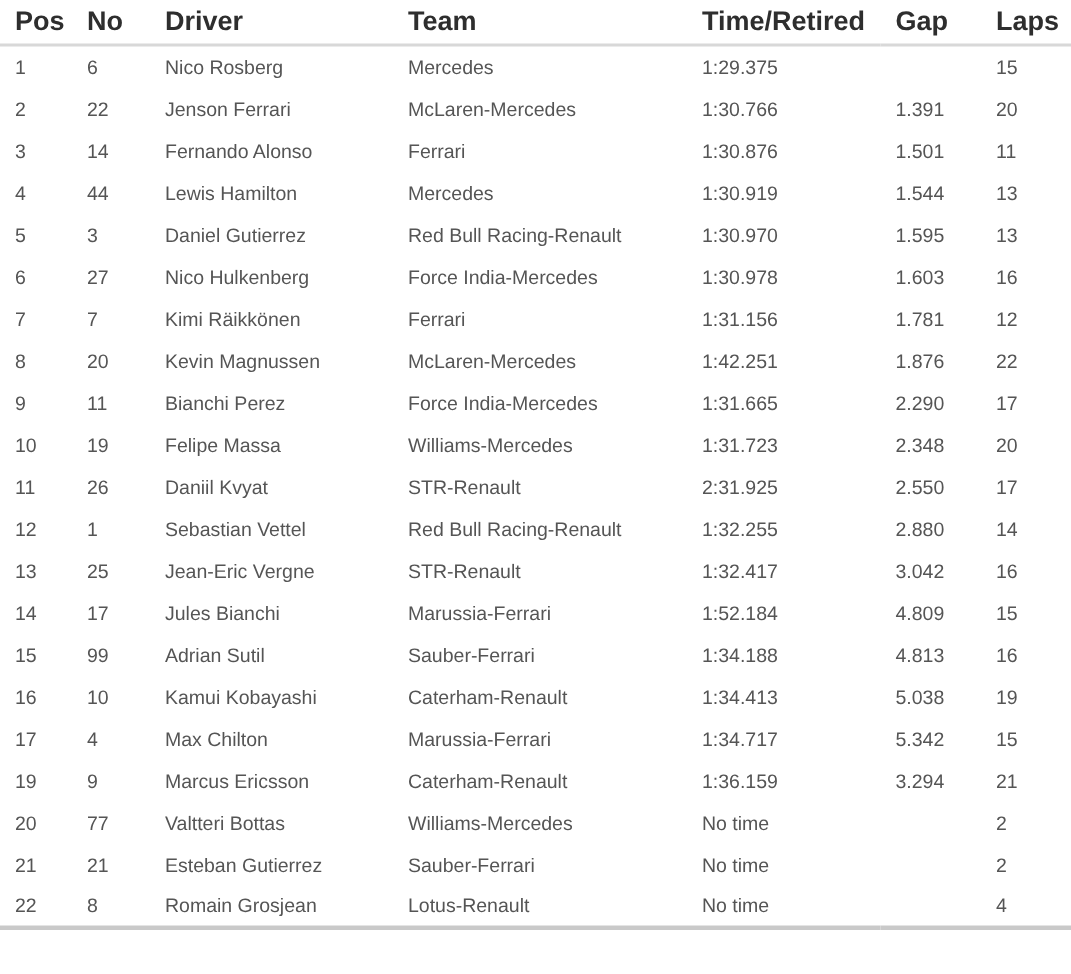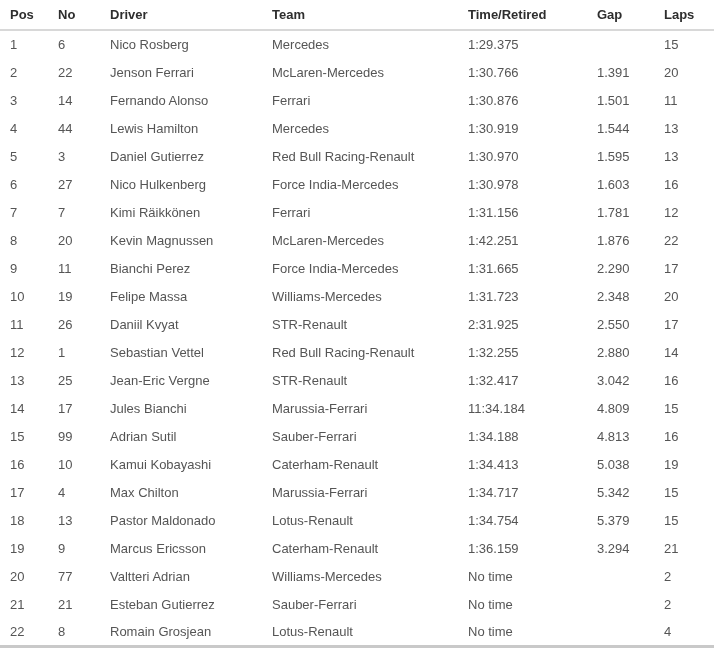--- a/index.html
+++ b/index.html
@@ -18,21 +18,21 @@
     border-collapse: collapse;
     table-layout: fixed;
     border-bottom: 3px solid #c9c9c9;
   }
   table.results th {
     box-sizing: border-box;
     height: 30px;
     padding: 0 0 0 10px;
     text-align: left;
     vertical-align: middle;
-    font-size: 13px;
+    font-size: 18px;
     font-weight: bold;
     color: #2e2e2e;
     border-bottom: 2px solid #d8d8d8;
     white-space: nowrap;
     overflow: hidden;
   }
   table.results td {
     box-sizing: border-box;
     height: 28px;
     padding: 0 0 0 10px;
@@ -186,21 +186,21 @@
         <td>STR-Renault</td>
         <td>1:32.417</td>
         <td>3.042</td>
         <td>16</td>
       </tr>
       <tr>
         <td>14</td>
         <td>17</td>
         <td>Jules Bianchi</td>
         <td>Marussia-Ferrari</td>
-        <td>11:34.184</td>
+        <td>1:52.184</td>
         <td>4.809</td>
         <td>15</td>
       </tr>
       <tr>
         <td>15</td>
         <td>99</td>
         <td>Adrian Sutil</td>
         <td>Sauber-Ferrari</td>
         <td>1:34.188</td>
         <td>4.813</td>
@@ -215,44 +215,35 @@
         <td>5.038</td>
         <td>19</td>
       </tr>
       <tr>
         <td>17</td>
         <td>4</td>
         <td>Max Chilton</td>
         <td>Marussia-Ferrari</td>
         <td>1:34.717</td>
         <td>5.342</td>
-        <td>15</td>
-      </tr>
-      <tr>
-        <td>18</td>
-        <td>13</td>
-        <td>Pastor Maldonado</td>
-        <td>Lotus-Renault</td>
-        <td>1:34.754</td>
-        <td>5.379</td>
         <td>15</td>
       </tr>
       <tr>
         <td>19</td>
         <td>9</td>
         <td>Marcus Ericsson</td>
         <td>Caterham-Renault</td>
         <td>1:36.159</td>
         <td>3.294</td>
         <td>21</td>
       </tr>
       <tr>
         <td>20</td>
         <td>77</td>
-        <td>Valtteri Adrian</td>
+        <td>Valtteri Bottas</td>
         <td>Williams-Mercedes</td>
         <td>No time</td>
         <td></td>
         <td>2</td>
       </tr>
       <tr>
         <td>21</td>
         <td>21</td>
         <td>Esteban Gutierrez</td>
         <td>Sauber-Ferrari</td>

